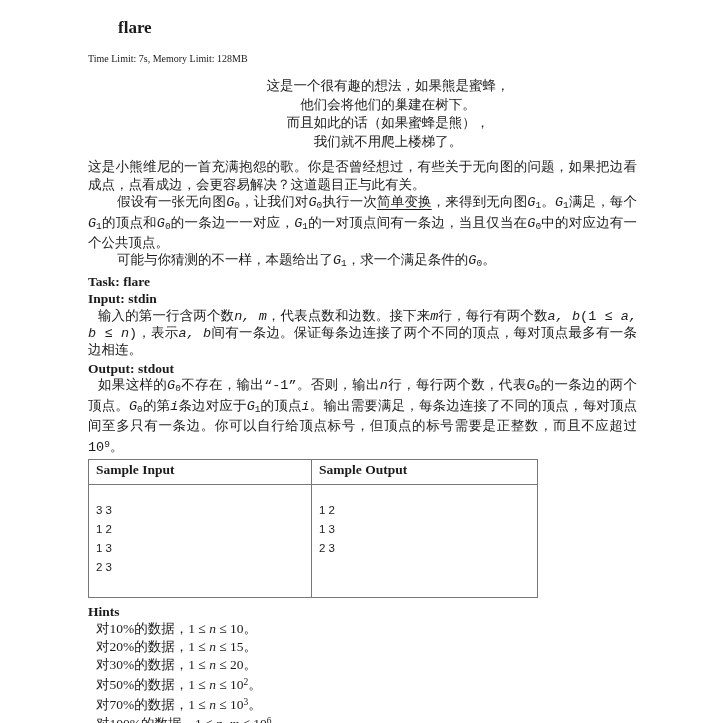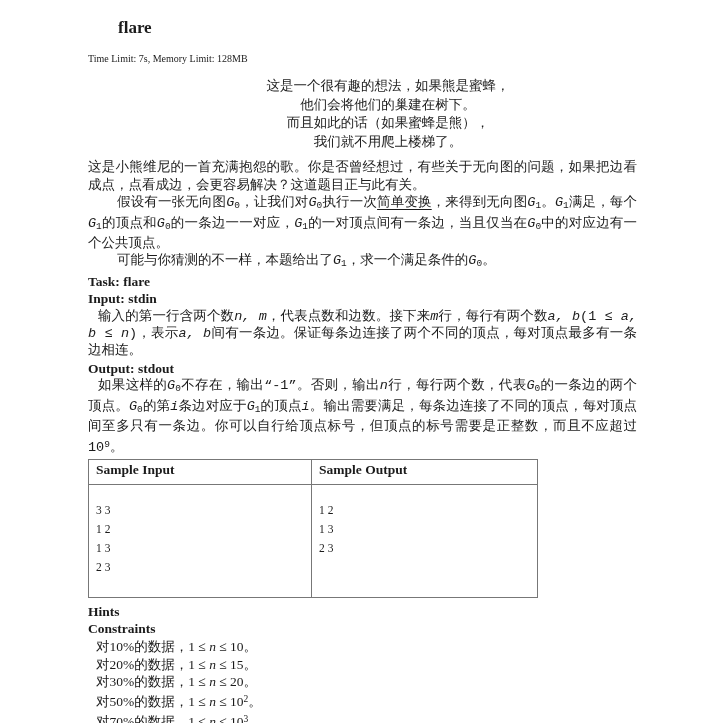--- a/index.html
+++ b/index.html
@@ -45,21 +45,21 @@
     font-size:13.5px;
     padding:1px 6px 6px 7px;
     line-height:17px;
     font-weight:bold;
   }
   table.sample-table col.c1 { width:223px; }
   table.sample-table col.c2 { width:226px; }
   table.sample-table td {
     border:1px solid #777;
     vertical-align:top;
-    font-family:Liberation Serif, serif;
+    font-family:Liberation Sans, sans-serif;
     font-size:11.5px;
     line-height:19px;
     padding:16px 6px 20px 7px;
     white-space:pre;
   }
 
   .hints-block { margin-top:5px; }
   .constraints .cline { line-height:17.8px; text-indent:8px; }
 </style>
 </head>
@@ -110,21 +110,20 @@
 1 3
 2 3</td>
     </tr>
   </tbody>
     </table>
 
   <div class="hints-block">
     <div class="heading">Hints</div>
   </div>
 
-  <div class="heading">Constraints</div>
   <div class="constraints">
     <div class="cline"><span>对10%的数据，1 ≤ </span><span class="m">n</span><span> ≤ 10。</span></div>
     <div class="cline"><span>对20%的数据，1 ≤ </span><span class="m">n</span><span> ≤ 15。</span></div>
     <div class="cline"><span>对30%的数据，1 ≤ </span><span class="m">n</span><span> ≤ 20。</span></div>
     <div class="cline"><span>对50%的数据，1 ≤ </span><span class="m">n</span><span> ≤ 10</span><span class="sup">2</span><span>。</span></div>
     <div class="cline"><span>对70%的数据，1 ≤ </span><span class="m">n</span><span> ≤ 10</span><span class="sup">3</span><span>。</span></div>
     <div class="cline"><span>对100%的数据，1 ≤ </span><span class="m">n, m</span><span> ≤ 10</span><span class="sup">6</span><span>。</span></div>
   </div>
 
 </div>

